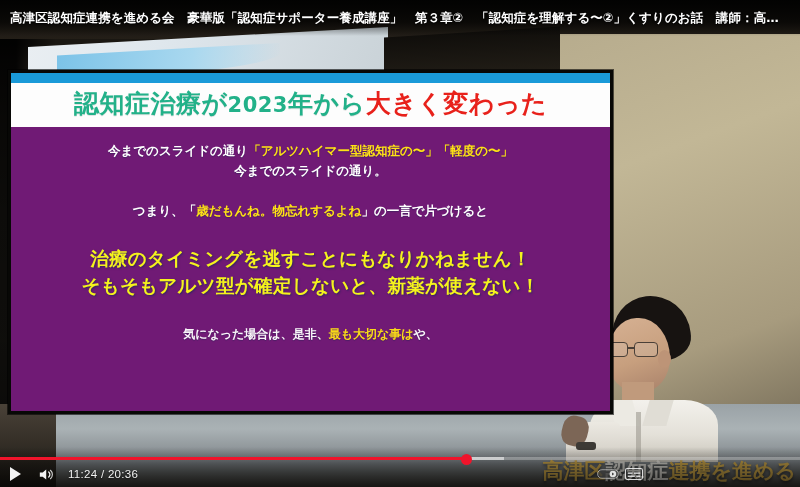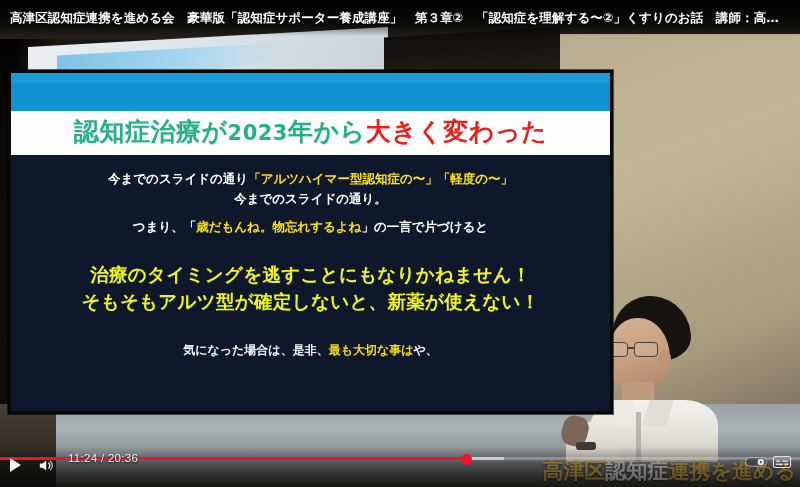--- a/index.html
+++ b/index.html
@@ -135,53 +135,52 @@
     background:#1191d4;
     border:3px solid #080806;
     box-shadow:0 0 0 1px rgba(0,0,0,.6);
     display:flex; flex-direction:column;
   }
   .slide-topbar { height:10px; background:#1a9ad8; flex:none; }
   .slide-title-area {
     background:#fdfdfd; flex:none;
     padding:6px 0 8px;
     text-align:center;
-    margin-top:28px;
   }
   .title-line {
     font-family:"DejaVu Sans","Liberation Sans",sans-serif;
     font-weight:700;
     letter-spacing:.5px;
     line-height:1.18;
     white-space:nowrap;
   }
   .title-line.l1 { font-size:25px; }
   .title-line.l2 { font-size:28px; }
   .t-teal { color:#22b189; text-shadow:0 1px 0 rgba(0,0,0,.10); }
   .t-teal-sm { color:#22b189; font-size:21px; }
   .t-red  { color:#e8211b; }
   .t-green{ color:#2fbf91; text-shadow:1px 1px 0 rgba(0,0,0,.12); }
 
   .slide-body {
     flex:1; position:relative;
-    background:#0f172a;
+    background:#701a75;
     padding:14px 26px 14px;
     text-align:center;
   }
 
   .para {
     font-family:"DejaVu Sans","Liberation Sans",sans-serif;
     font-weight:700;
     color:#ffffff;
     font-size:12.5px;
     line-height:1.62;
     text-shadow:0 1px 1px rgba(0,40,70,.35);
   }
   .para .hl { color:#ffe215; }
-  .p-block2 { margin-top:8px; }
+  .p-block2 { margin-top:20px; }
 
   .big-yellow {
     margin-top:24px;
     font-family:"DejaVu Sans","Liberation Sans",sans-serif;
     font-weight:700;
     color:#f5f31d;
     font-size:18.5px;
     line-height:1.46;
     letter-spacing:.3px;
     text-shadow:1px 1px 2px rgba(0,45,80,.55);
@@ -249,22 +248,22 @@
     position:absolute; left:468px; top:0; height:3px; width:36px;
     background:rgba(255,255,255,.55);
   }
   #scrubber {
     position:absolute; left:461px; top:-3.5px;
     width:11px; height:11px; border-radius:50%;
     background:#f0142b;
     cursor:pointer;
   }
   #ctrl-row {
-    position:absolute; left:0; top:5px; width:800px; height:26px;
-    display:flex; align-items:flex-start;
+    position:absolute; left:0; top:14px; width:652px; height:26px;
+    display:flex; align-items:center;
   }
   .ctrl-btn {
     width:30px; height:26px;
     display:flex; align-items:center; justify-content:center;
     cursor:pointer;
   }
   .play-tri {
     width:0; height:0;
     border-left:11px solid #f2f2f2;
     border-top:7px solid transparent;

